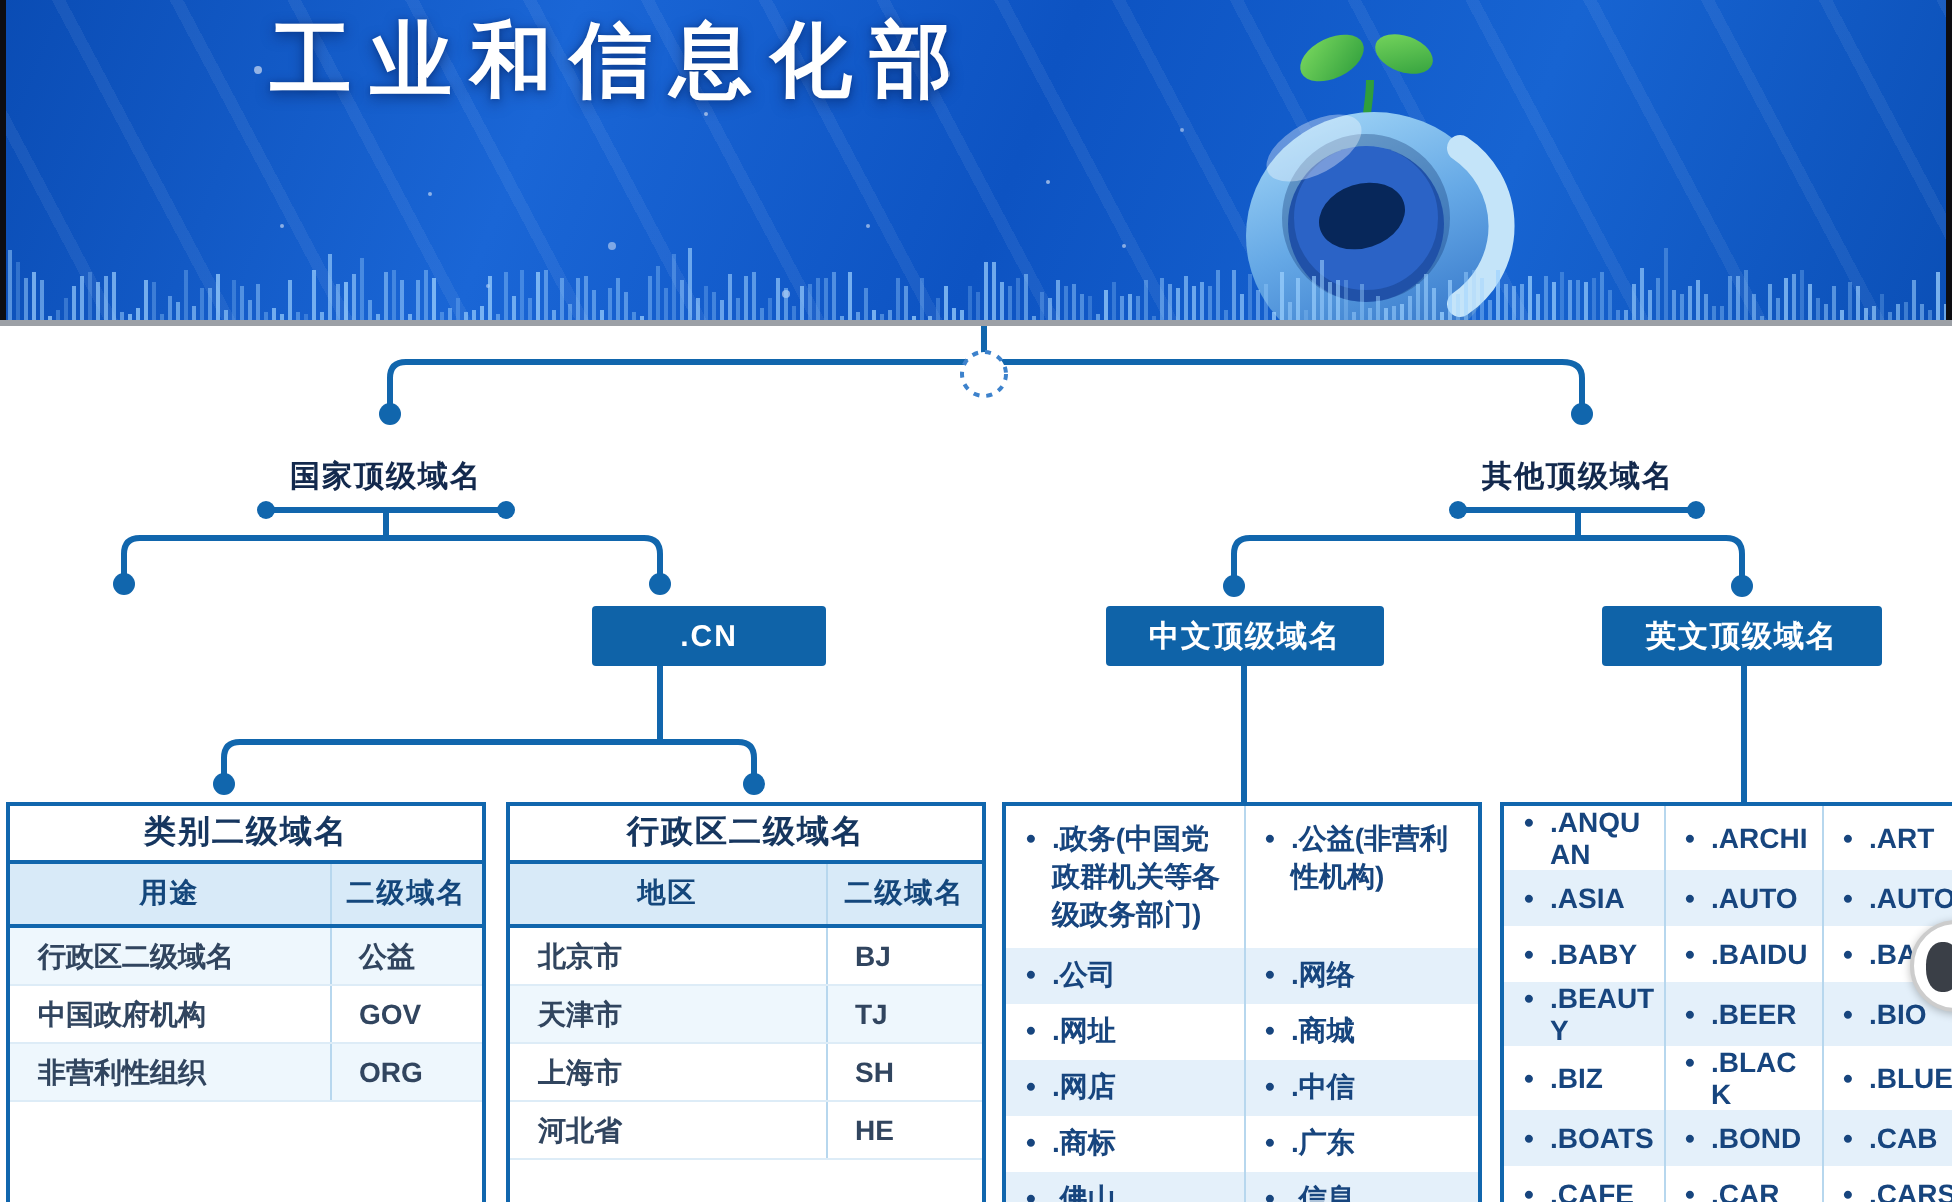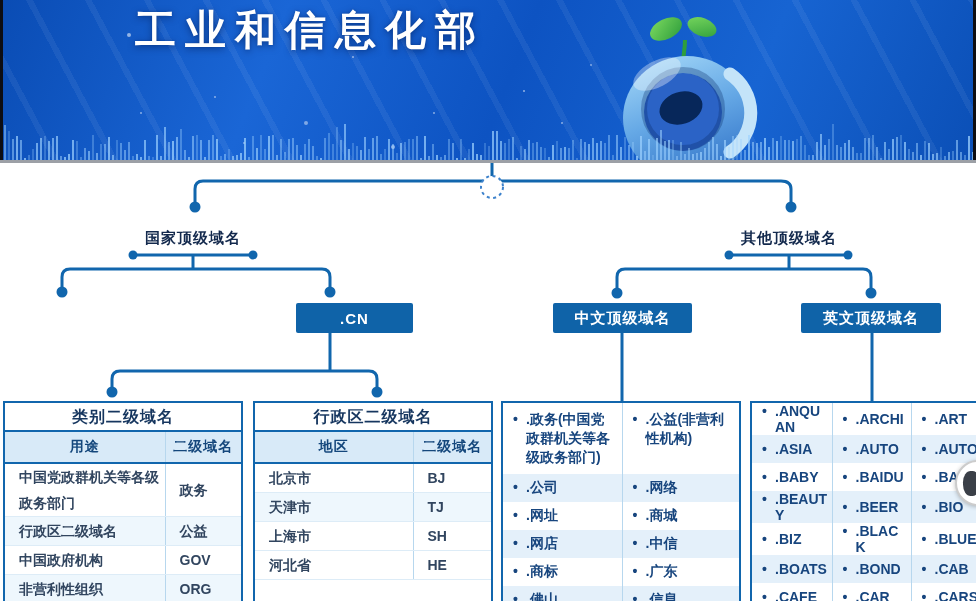--- a/index.html
+++ b/index.html
@@ -434,24 +434,20 @@
           <col style="width:160px">
           <col>
         </colgroup>
       <thead>
         <tr>
           <th>用途</th>
           <th>二级域名</th>
         </tr>
       </thead>
       <tbody>
-          <tr>
-            <td>中国党政群机关等各级政务部门</td>
-            <td>政务</td>
-          </tr>
           <tr class="alt-subtle">
             <td>行政区二级域名</td>
             <td>公益</td>
           </tr>
           <tr>
             <td>中国政府机构</td>
             <td>GOV</td>
           </tr>
           <tr class="alt-subtle">
             <td>非营利性组织</td>

